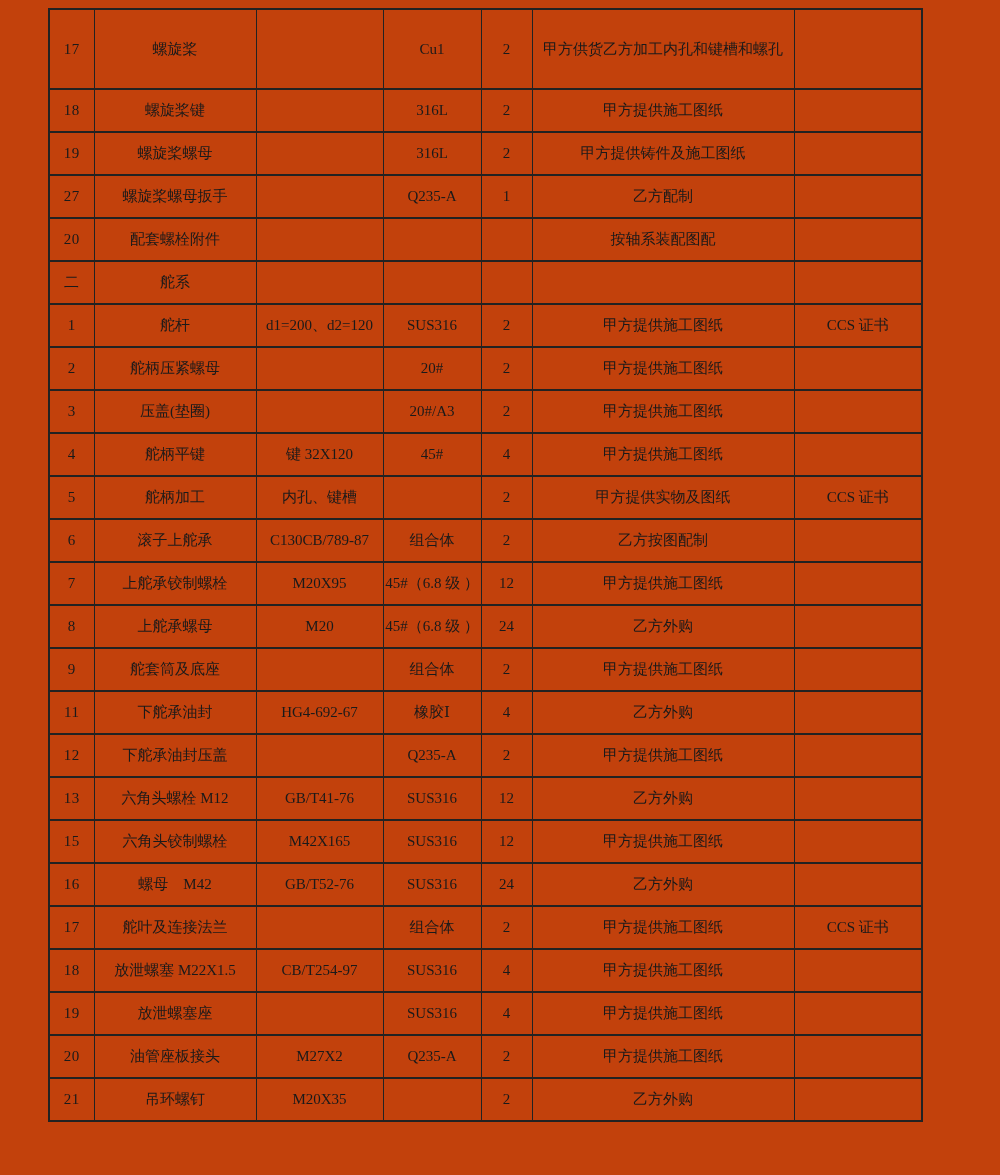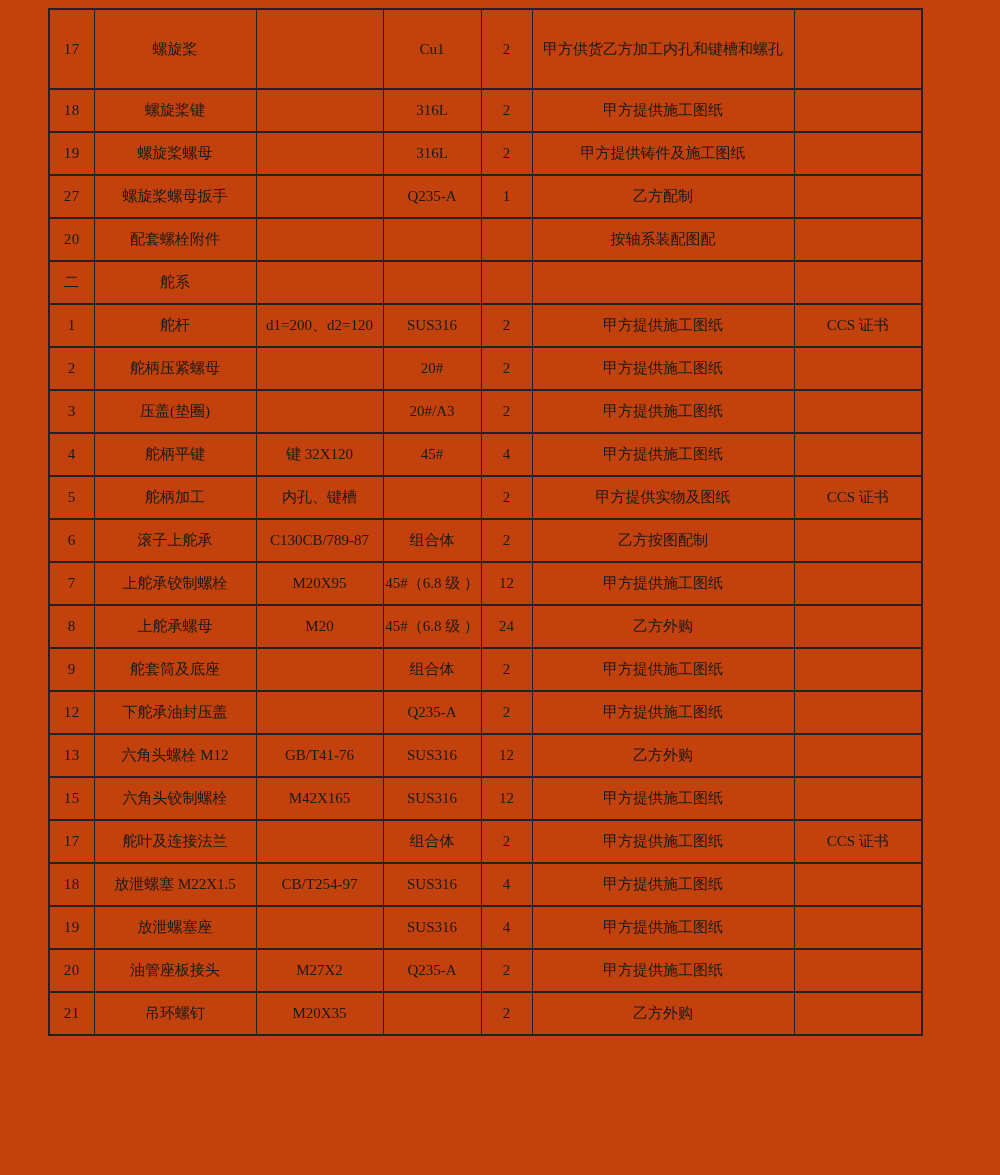--- a/index.html
+++ b/index.html
@@ -189,20 +189,29 @@
         <tr>
     <td class="c-num">9</td>
     <td class="c-name">舵套筒及底座</td>
     <td class="c-spec"></td>
     <td class="c-mat">组合体</td>
     <td class="c-qty">2</td>
     <td class="c-remark">甲方提供施工图纸</td>
     <td class="c-cert"></td>
   </tr>
         <tr>
+    <td class="c-num">11</td>
+    <td class="c-name">下舵承油封</td>
+    <td class="c-spec">HG4-692-67</td>
+    <td class="c-mat">橡胶Ⅰ</td>
+    <td class="c-qty">4</td>
+    <td class="c-remark">乙方外购</td>
+    <td class="c-cert"></td>
+  </tr>
+        <tr>
     <td class="c-num">12</td>
     <td class="c-name">下舵承油封压盖</td>
     <td class="c-spec"></td>
     <td class="c-mat">Q235-A</td>
     <td class="c-qty">2</td>
     <td class="c-remark">甲方提供施工图纸</td>
     <td class="c-cert"></td>
   </tr>
         <tr>
     <td class="c-num">13</td>
@@ -213,20 +222,29 @@
     <td class="c-remark">乙方外购</td>
     <td class="c-cert"></td>
   </tr>
         <tr>
     <td class="c-num">15</td>
     <td class="c-name">六角头铰制螺栓</td>
     <td class="c-spec">M42X165</td>
     <td class="c-mat">SUS316</td>
     <td class="c-qty">12</td>
     <td class="c-remark">甲方提供施工图纸</td>
+    <td class="c-cert"></td>
+  </tr>
+        <tr>
+    <td class="c-num">16</td>
+    <td class="c-name">螺母　M42</td>
+    <td class="c-spec">GB/T52-76</td>
+    <td class="c-mat">SUS316</td>
+    <td class="c-qty">24</td>
+    <td class="c-remark">乙方外购</td>
     <td class="c-cert"></td>
   </tr>
         <tr>
     <td class="c-num">17</td>
     <td class="c-name">舵叶及连接法兰</td>
     <td class="c-spec"></td>
     <td class="c-mat">组合体</td>
     <td class="c-qty">2</td>
     <td class="c-remark">甲方提供施工图纸</td>
     <td class="c-cert">CCS 证书</td>

